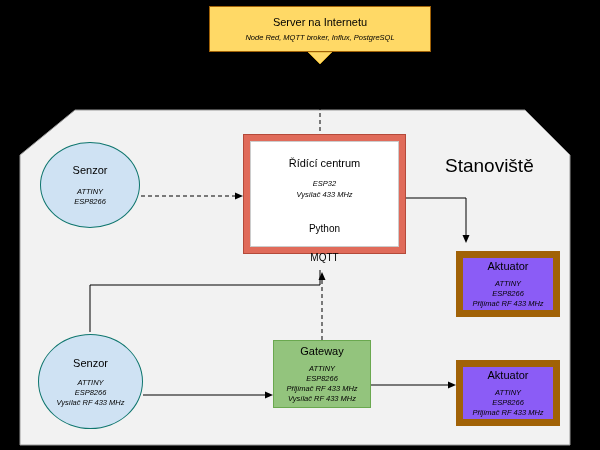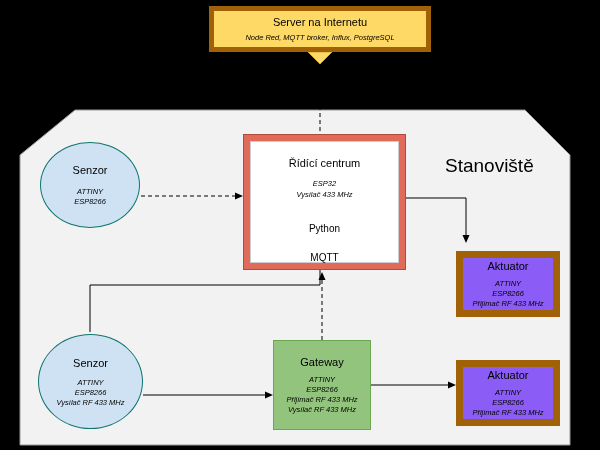--- a/index.html
+++ b/index.html
@@ -42,29 +42,29 @@
     line-height: 10px;
     font-style: italic;
   }
   
   #server-box {
     left: 209px;
     top: 6px;
     width: 222px;
     height: 46px;
     background: #ffd966;
-    border: 5px solid #a16207;
+    border: 1px solid #a16207;
   }
   #server-box .title { margin-bottom: 4px; }
   
   #control-box {
     left: 243px;
     top: 134px;
     width: 163px;
-    height: 136px;
+    height: 120px;
     background: #e06b5a;
     border: 1px solid #b44a3a;
     padding: 6px;
   }
   #control-inner {
     width: 100%;
     height: 100%;
     background: #ffffff;
     border: 1px solid #cccccc;
     display: flex;
@@ -120,21 +120,21 @@
     top: 352px;
     width: 104px;
     height: 66px;
   }
   #actuator-2 .title { margin-bottom: 6px; }
   
   #gateway-box {
     left: 273px;
     top: 340px;
     width: 98px;
-    height: 90px;
+    height: 68px;
     background: #93c47d;
     border: 1px solid #6aa84f;
   }
   #gateway-box .title { margin-bottom: 6px; }
   
   #stanoviste-label {
     position: absolute;
     left: 445px;
     top: 155px;
     font-size: 19px;

